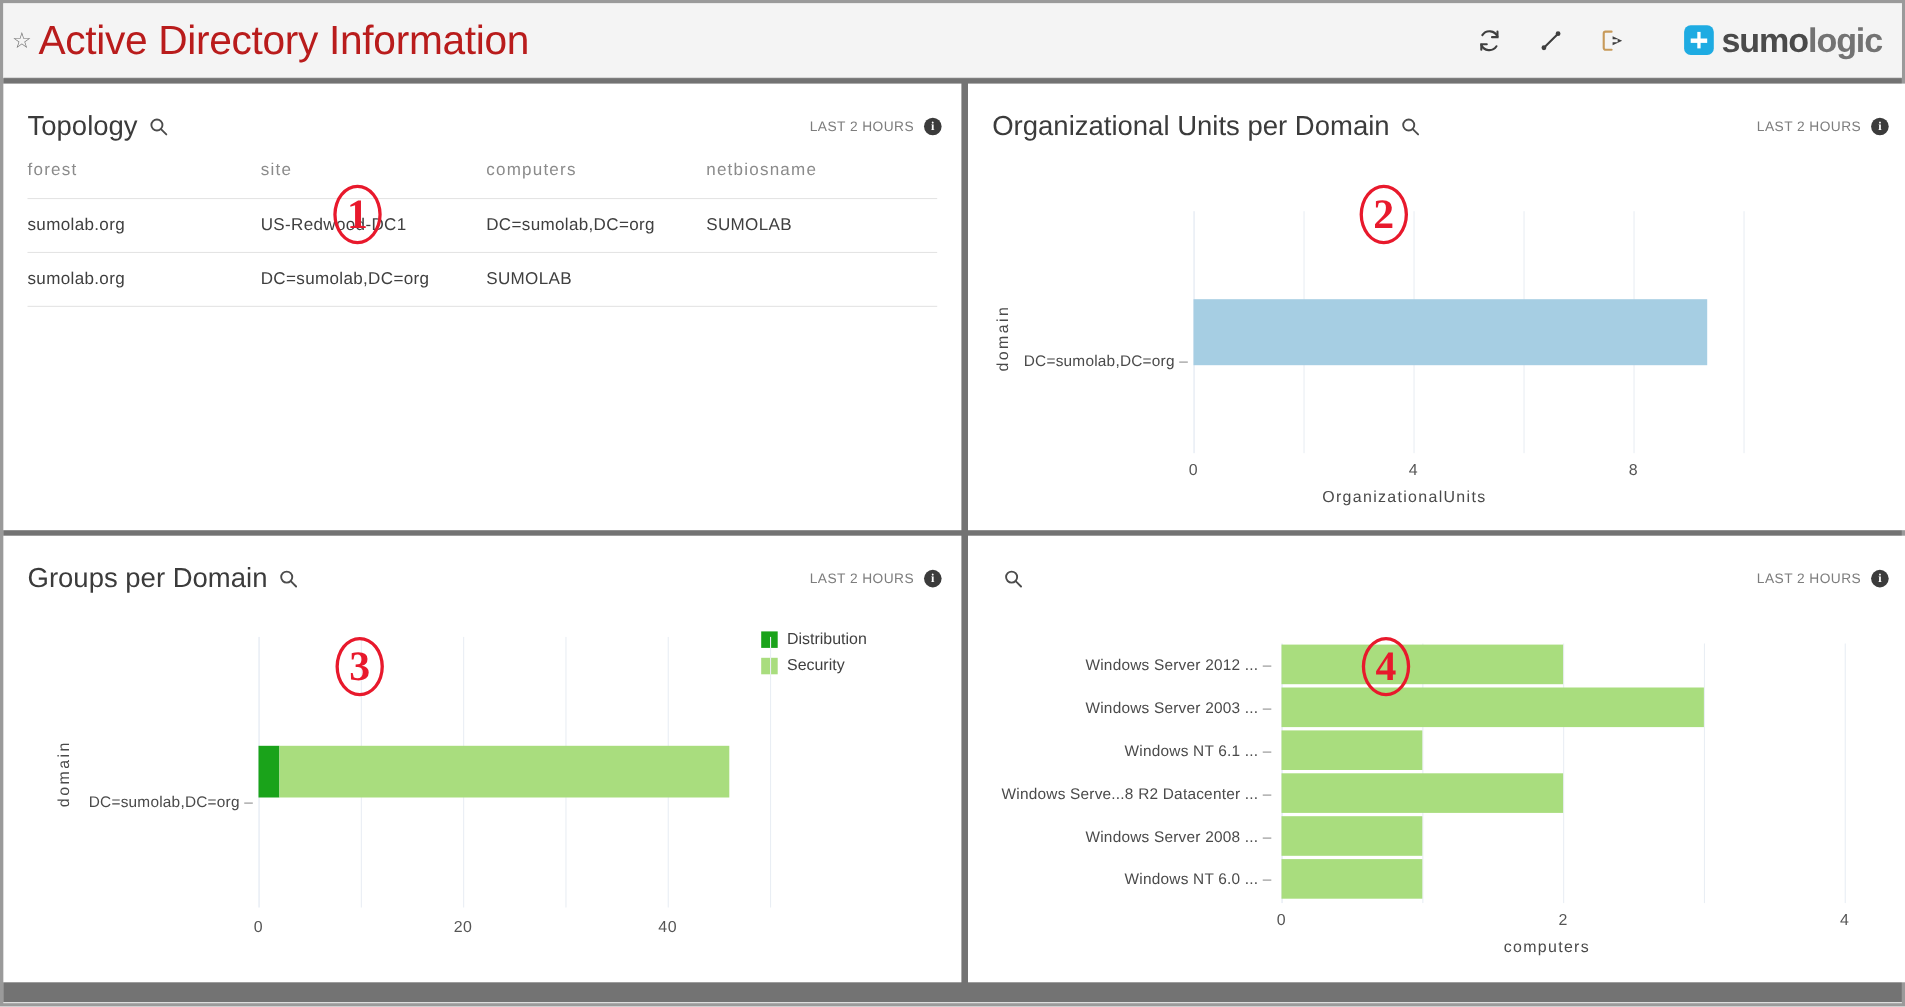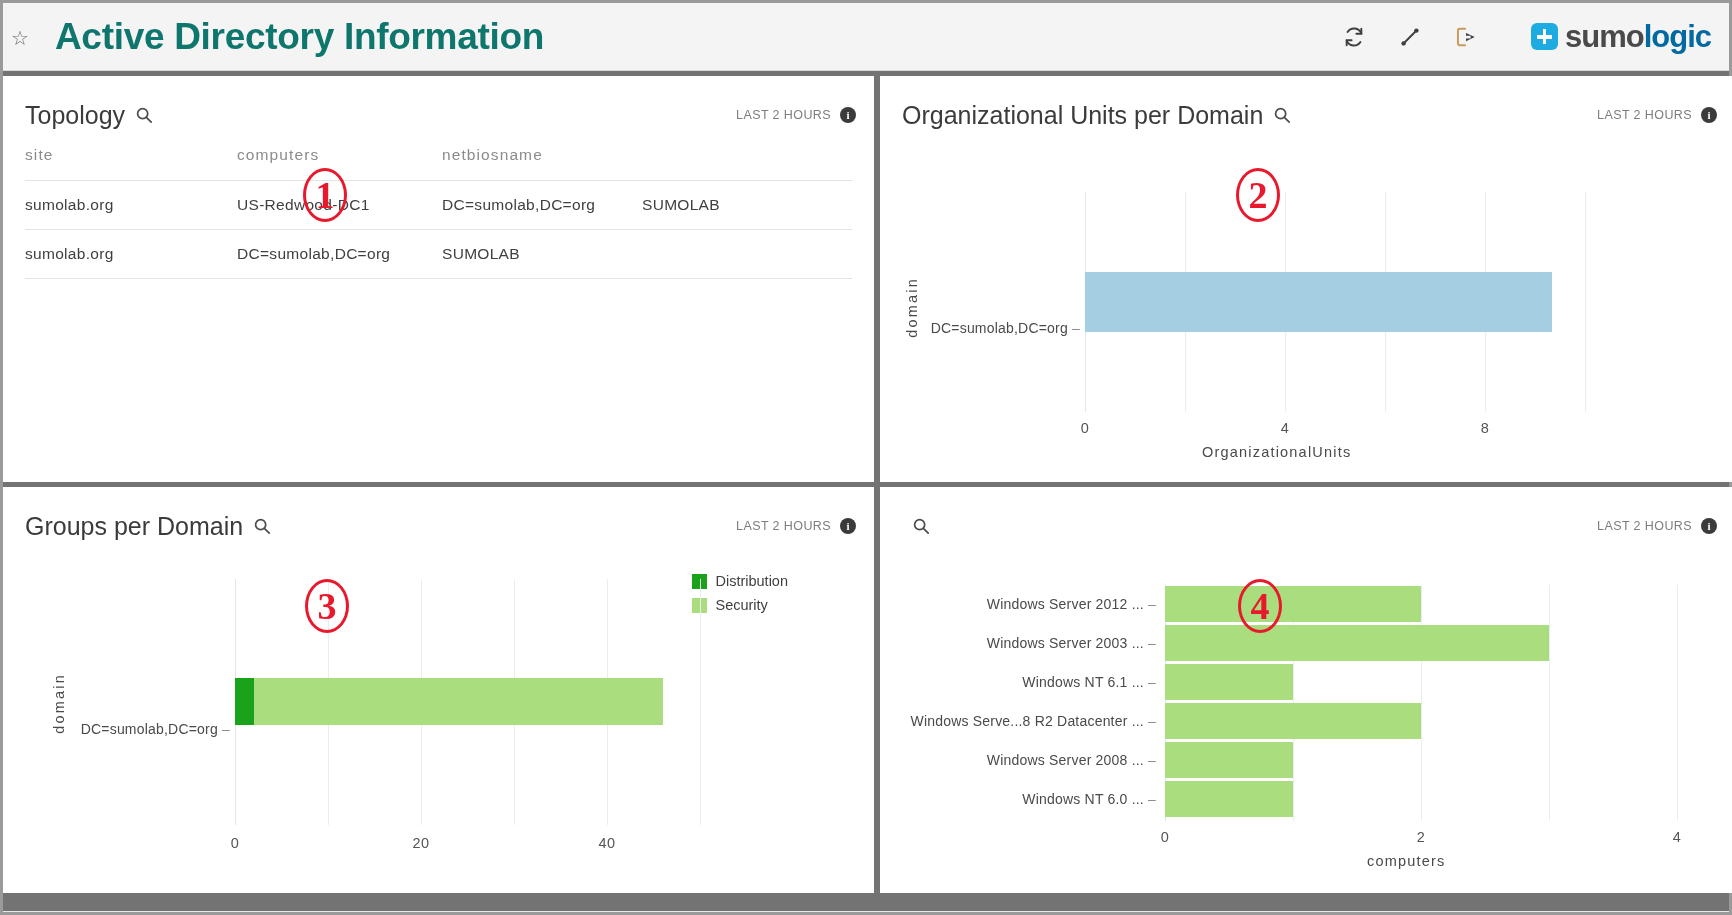--- a/index.html
+++ b/index.html
@@ -25,25 +25,24 @@
     display: flex;
     align-items: center;
     padding: 0 18px 0 8px;
   }
   .star-icon {
     font-size: 20px; color: #6f6f6f; line-height: 1;
     margin-right: 6px; margin-top: 2px;
   }
   .page-title {
     font-size: 37px;
-    font-weight: bold;
-    color: #0f766e;
+    font-weight: normal;
+    color: #b91c1c;
     letter-spacing: -0.3px;
     white-space: nowrap;
-    margin-left: 20px;
   }
   .header-tools {
     margin-left: auto;
     display: flex;
     align-items: center;
     gap: 30px;
   }
   .tool-icon {
     width: 26px; height: 26px;
     display: flex; align-items: center; justify-content: center;
@@ -61,21 +60,21 @@
     border-radius: 6px;
     position: relative;
   }
   .logo-mark::before, .logo-mark::after {
     content: ""; position: absolute; background: #fff;
   }
   .logo-mark::before { left: 6px; top: 12px; width: 15px; height: 3.5px; }
   .logo-mark::after  { top: 6px; left: 11.75px; width: 3.5px; height: 15px; }
   .logo-text { font-size: 31px; font-weight: bold; letter-spacing: -1px; }
   .logo-sumo { color: #4a4a4a; }
-  .logo-logic { color: #0369a1; }
+  .logo-logic { color: #737373; }
 
   
   .grid {
     position: relative;
     width: 100%;
     height: calc(100% - 69px);
     display: grid;
     grid-template-columns: 871px 855px;
     grid-template-rows: 406px 406px;
     gap: 5px 6px;
@@ -268,20 +267,21 @@
         </span>
         <div class="panel-meta">
           <span class="time-range">LAST 2 HOURS</span>
           <span class="info-icon">i</span>
         </div>
       </div>
       <div class="badge" style="left:300px; top:92px;">1</div>
 
       <div class="table">
         <div class="trow header-row">
+          <div class="tcell">forest</div>
           <div class="tcell">site</div>
           <div class="tcell">computers</div>
           <div class="tcell">netbiosname</div>
         </div>
         <div class="trow data-row">
           <div class="tcell">sumolab.org</div>
           <div class="tcell">US-Redwood-DC1</div>
           <div class="tcell">DC=sumolab,DC=org</div>
           <div class="tcell">SUMOLAB</div>
         </div>

